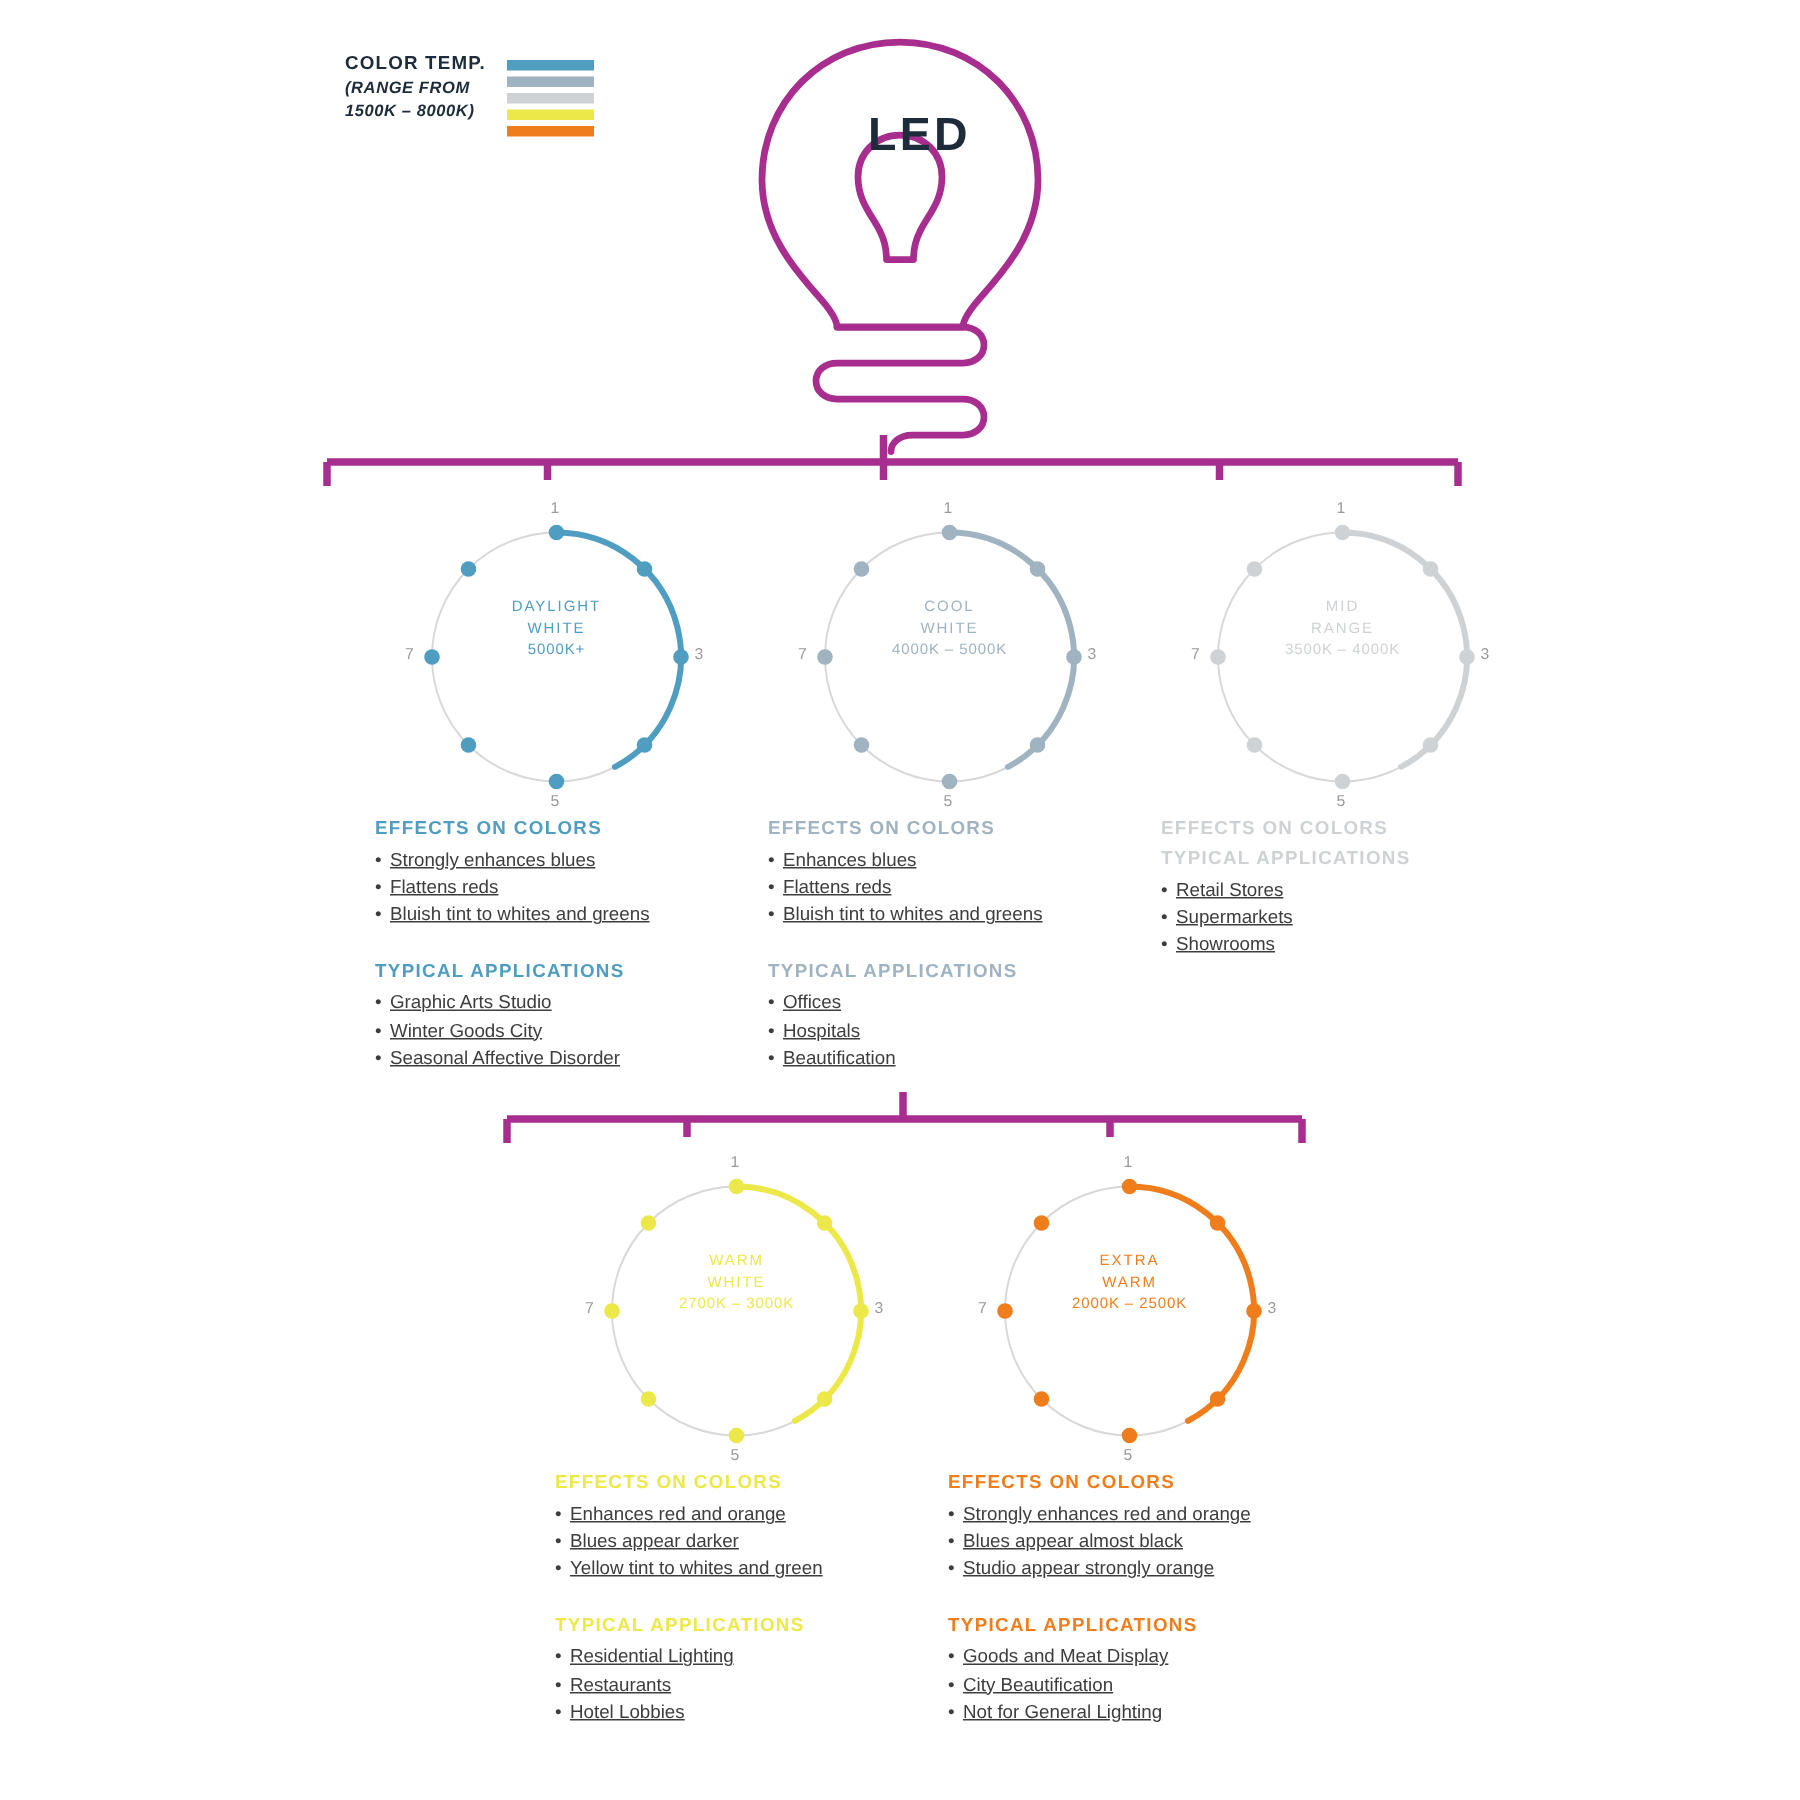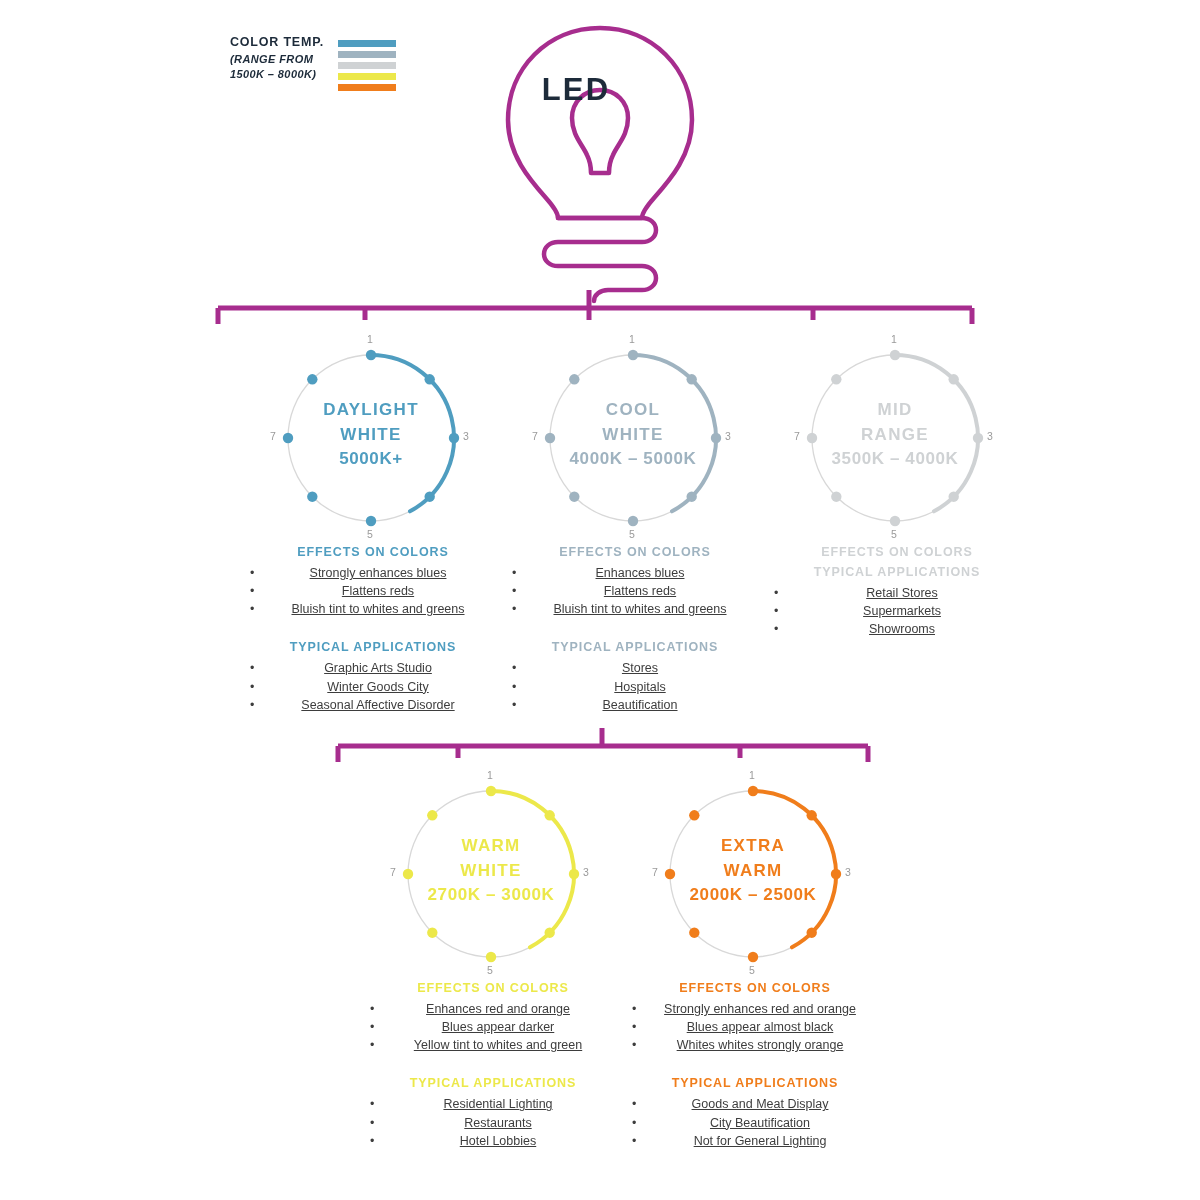--- a/index.html
+++ b/index.html
@@ -60,21 +60,21 @@
   }
 
   
   .bulb {
     position: absolute;
     left: 480px;
     top: 10px;
   }
   .bulb-label {
     position: absolute;
-    left: 456px;
+    left: 493px;
     top: 72px;
     width: 240px;
     text-align: center;
     font-size: 31px;
     font-weight: bold;
     letter-spacing: 2.2px;
     color: #1d2b3a;
   }
 
   
@@ -90,22 +90,22 @@
   .dial-wrap {
     position: relative;
     width: 250px;
     height: 215px;
   }
   .dial-center {
     position: absolute;
     left: 0; right: 0;
     top: 68px;
     text-align: center;
-    font-size: 17px;
-    font-weight: bold;
+    font-size: 10px;
+    font-weight: normal;
     letter-spacing: 1.3px;
     line-height: 1.45;
   }
   .dial-center .small {
     letter-spacing: 0.6px;
   }
   .tick-num {
     position: absolute;
     font-size: 10.5px;
     color: #9a9a9a;
@@ -132,21 +132,20 @@
     text-decoration: underline;
   }
   .sect-list li:before {
     content: "•";
     position: absolute;
     left: 0;
     top: 0;
   }
   .text-block {
     padding-left: 4px;
-    text-align: center;
   }
 </style>
 </head>
 <body>
 
 <div class="stage">
 
   <div class="legend">
     <div class="legend-text">
       <div class="legend-title">COLOR TEMP.</div>
@@ -246,21 +245,21 @@
           </div></div>
         <div class="text-block">
           <div class="sect-title" style="color: rgb(159, 179, 192);">EFFECTS ON COLORS</div>
           <ul class="sect-list">
             <li>Enhances blues</li>
             <li>Flattens reds</li>
             <li>Bluish tint to whites and greens</li>
           </ul>
           <div class="sect-title" style="color: rgb(159, 179, 192);">TYPICAL APPLICATIONS</div>
           <ul class="sect-list">
-            <li>Stores</li>
+            <li>Offices</li>
             <li>Hospitals</li>
             <li>Beautification</li>
           </ul>
         </div>
       </div>
       <div class="group" style="left: 770px; top: 330px;">
         <div class="dial-wrap"><svg width="250" height="215">
             <circle cx="125" cy="108" r="83" fill="none" stroke="#d8d8d8" stroke-width="1.3"></circle>
             <path d="M 125 25 A 83 83 0 0 1 163.96613971122895 181.28465020729095" fill="none" stroke="#cfd2d4" stroke-width="4" stroke-linecap="round"></path>
             <circle cx="125" cy="25" r="5.2" fill="#cfd2d4"></circle>
@@ -333,21 +332,21 @@
           </svg><div class="tick-num" style="left: 121px; top: 3px;">1</div><div class="tick-num" style="left: 217px; top: 100px;">3</div><div class="tick-num" style="left: 121px; top: 198px;">5</div><div class="tick-num" style="left: 24px; top: 100px;">7</div><div class="dial-center" style="color: rgb(240, 125, 27);">
             <div>EXTRA</div>
             <div>WARM</div>
             <div class="small">2000K – 2500K</div>
           </div></div>
         <div class="text-block">
           <div class="sect-title" style="color: rgb(240, 125, 27);">EFFECTS ON COLORS</div>
           <ul class="sect-list">
             <li>Strongly enhances red and orange</li>
             <li>Blues appear almost black</li>
-            <li>Whites whites strongly orange</li>
+            <li>Studio appear strongly orange</li>
           </ul>
           <div class="sect-title" style="color: rgb(240, 125, 27);">TYPICAL APPLICATIONS</div>
           <ul class="sect-list">
             <li>Goods and Meat Display</li>
             <li>City Beautification</li>
             <li>Not for General Lighting</li>
           </ul>
         </div>
       </div>
     </div>

